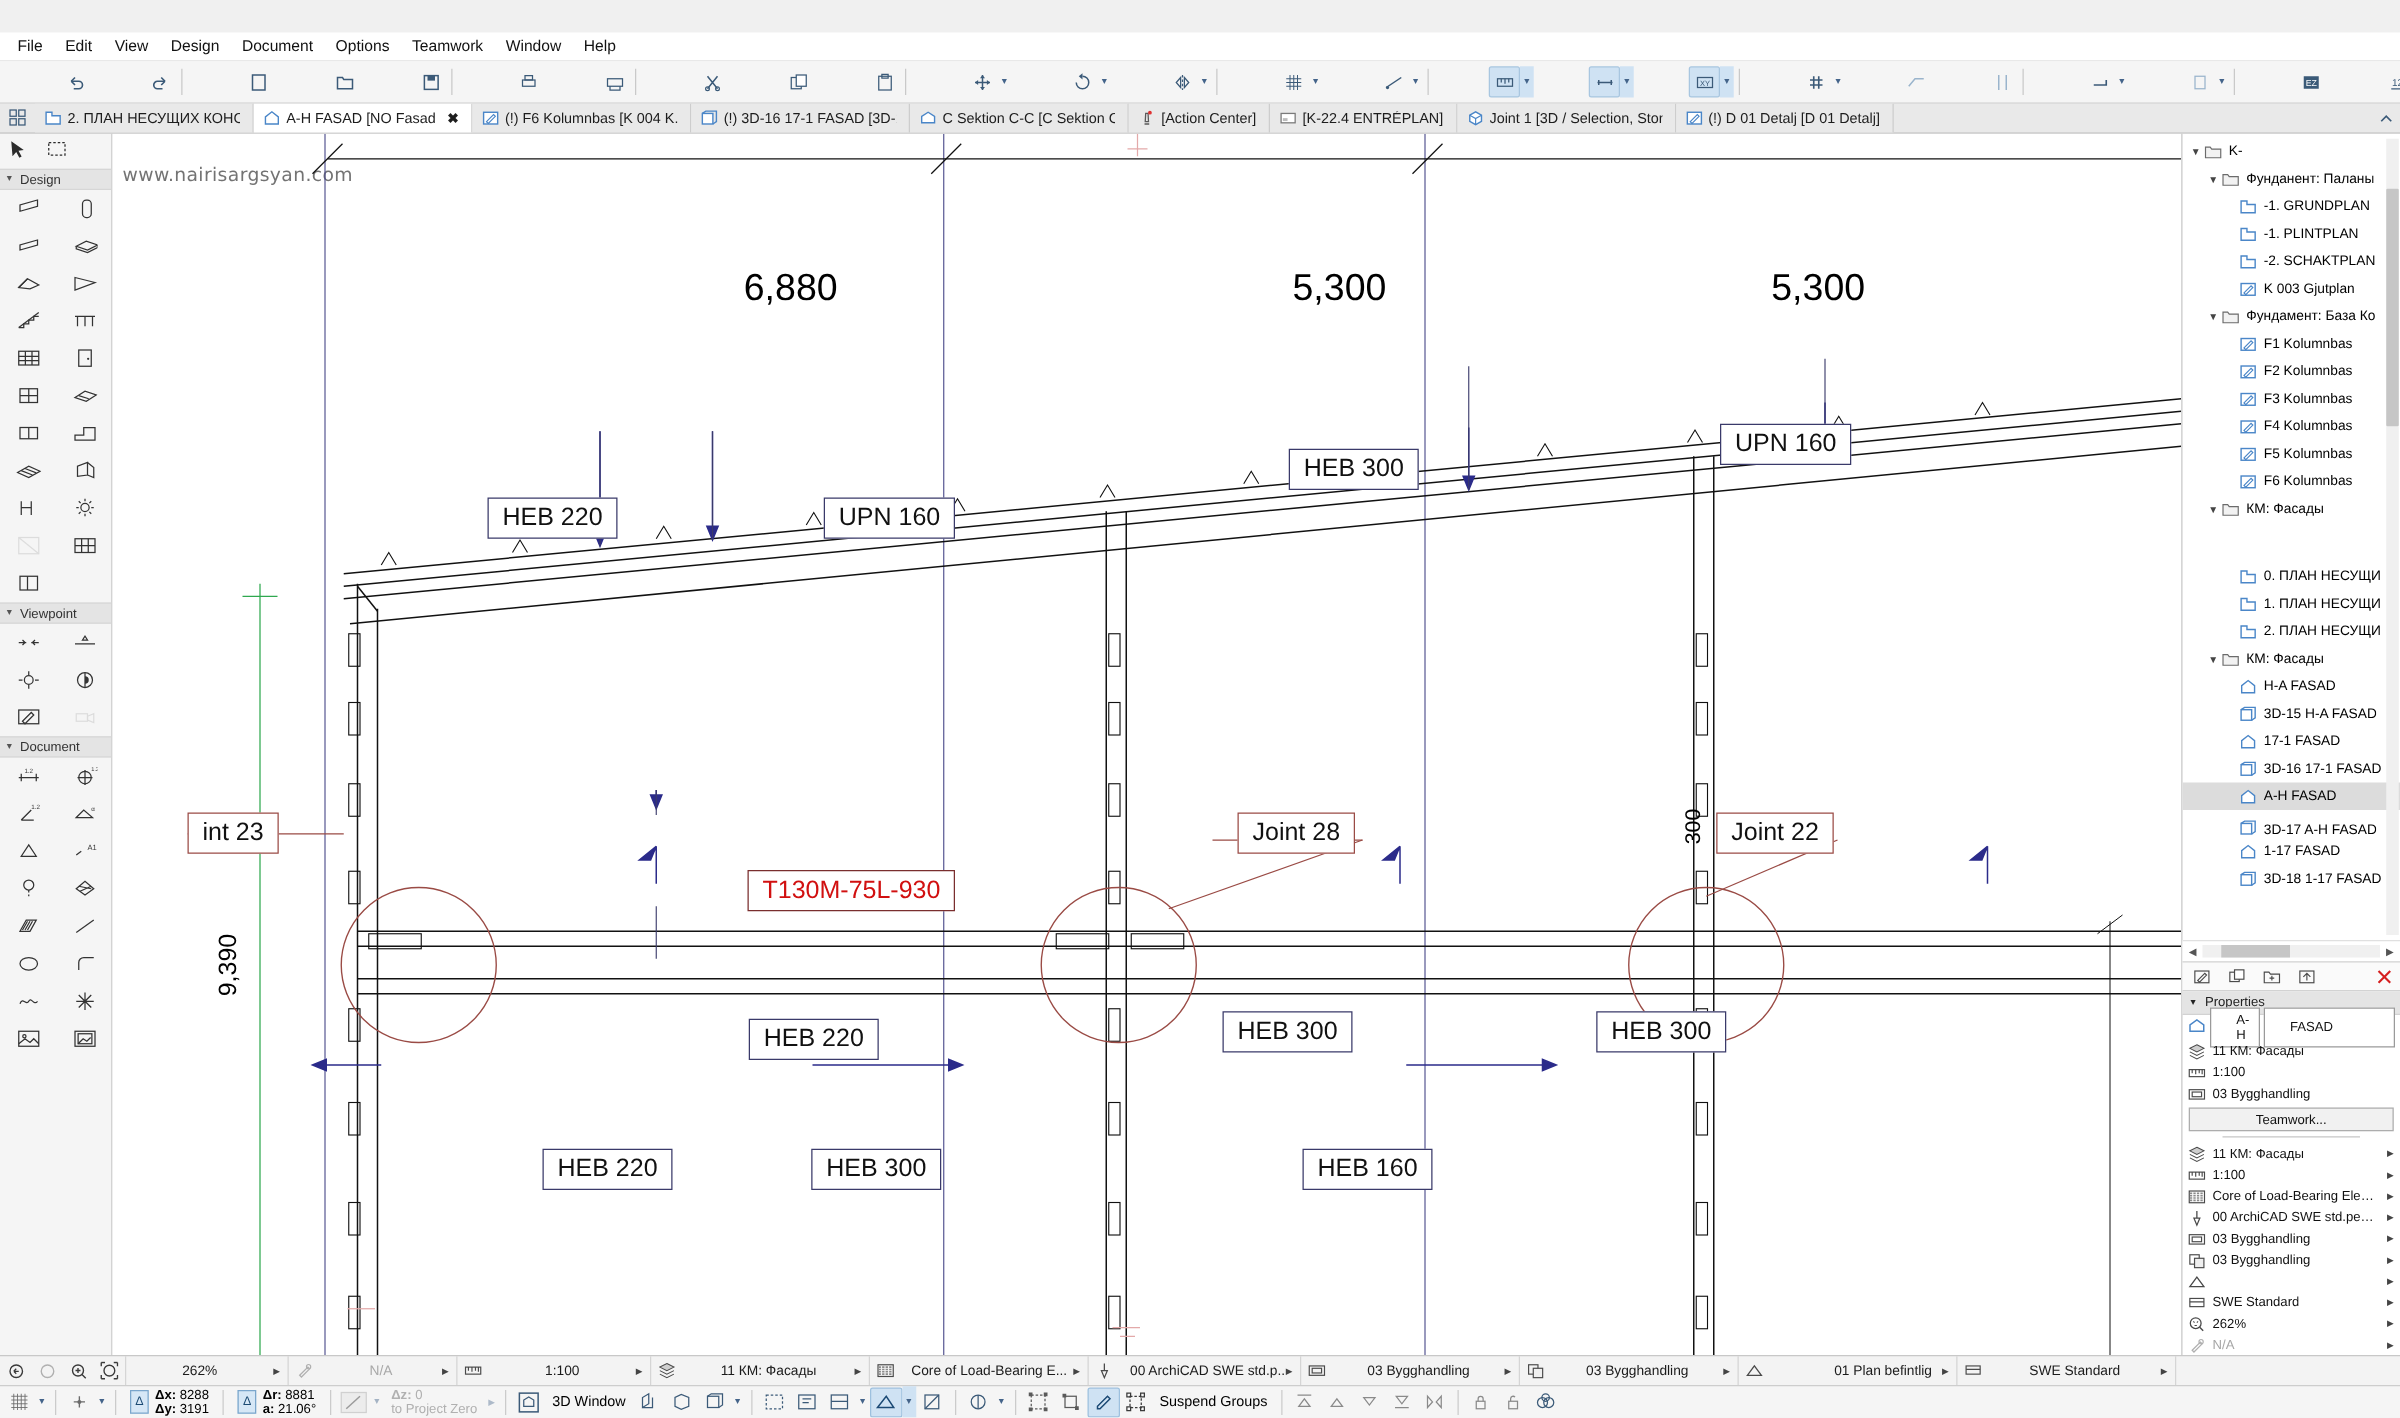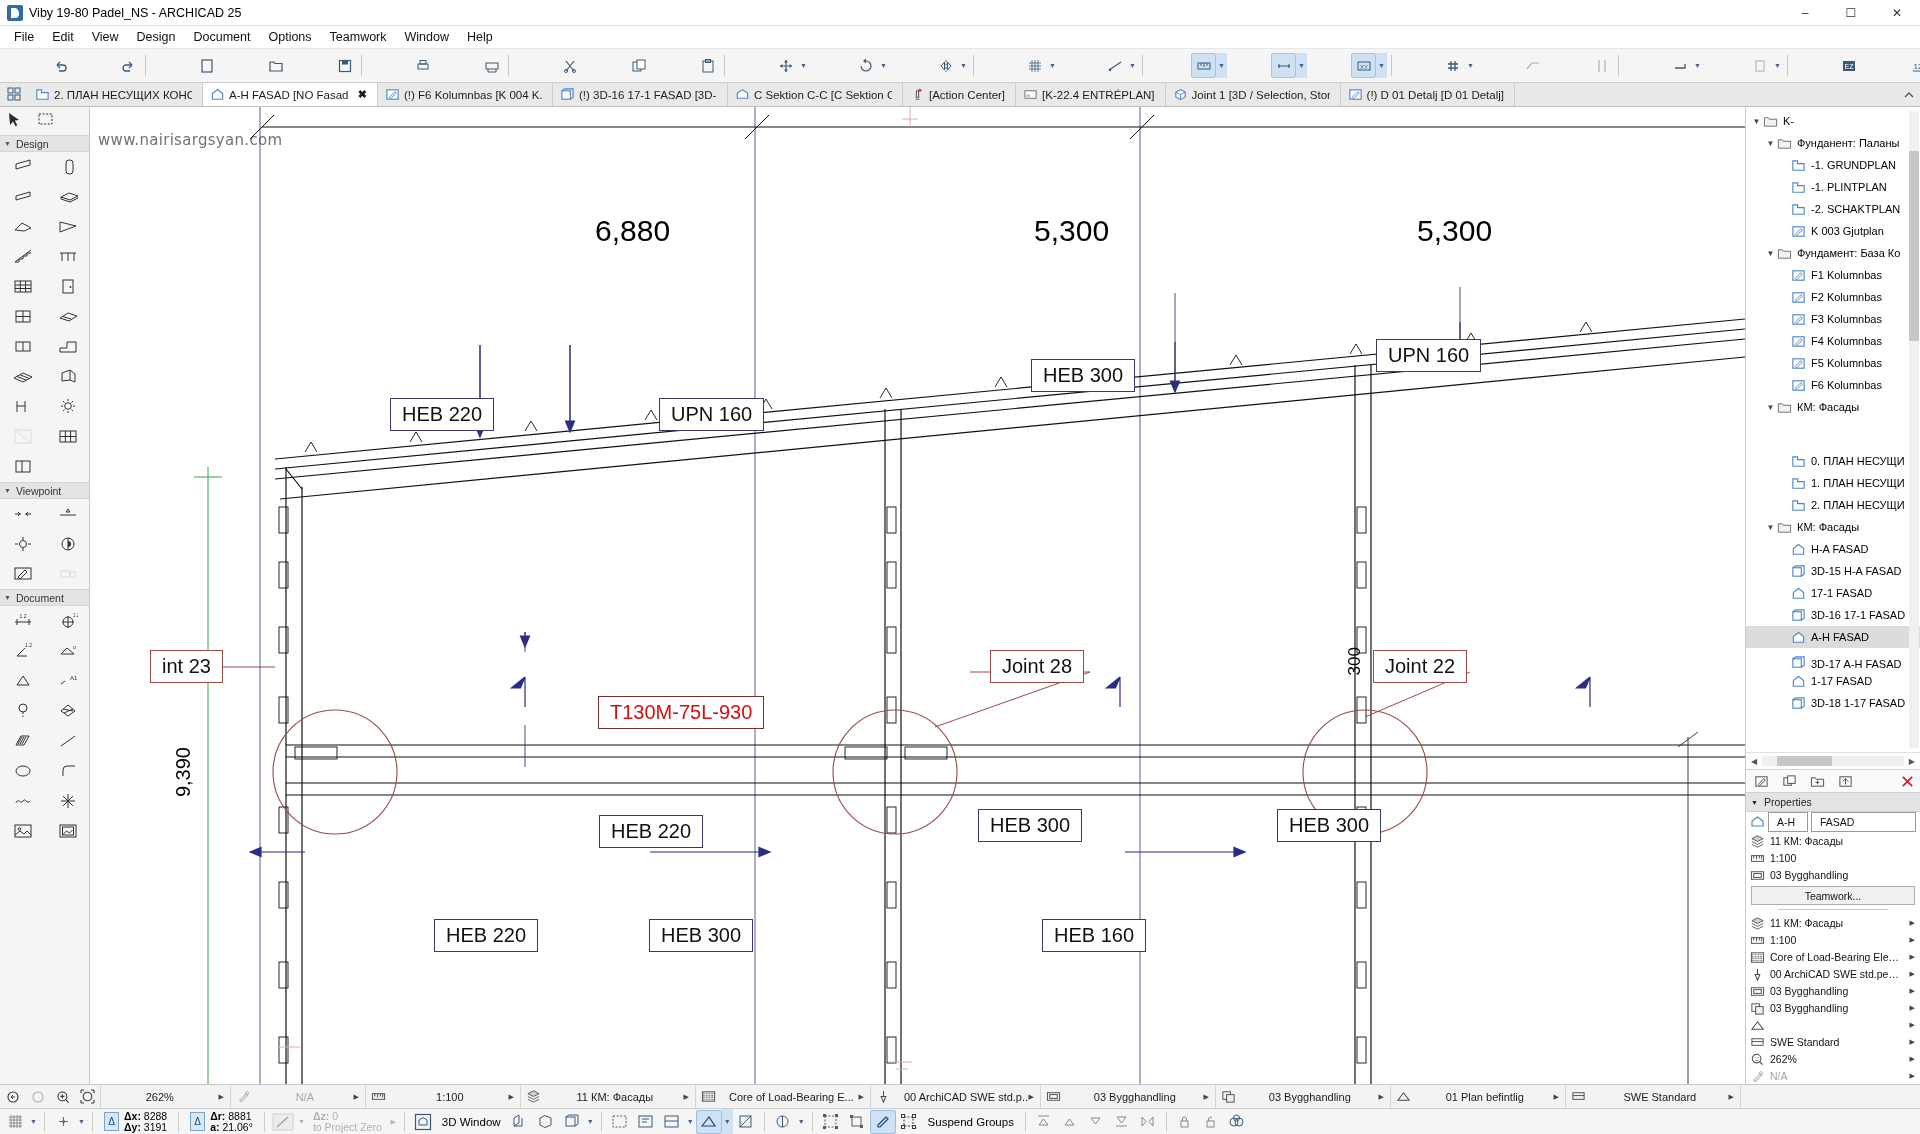--- a/index.html
+++ b/index.html
@@ -151,22 +151,22 @@
     font-size:10.5px; padding-left:5px; gap:6px; color:#222;
     border-bottom:1px solid #d2d2d2;
   }
   .props { font-size:10.5px; color:#111; }
   .prow { display:flex; align-items:center; height:17px; padding-left:4px; gap:5px; white-space:nowrap; }
   .prow .pi { width:15px; height:13px; flex:none; }
   .prow .ptxt { overflow:hidden; text-overflow:ellipsis; }
   .prow .parr { margin-left:auto; font-size:7px; color:#444; padding-right:5px; }
   .prow.dim { color:#a6a6a6; }
   .idrow { display:flex; align-items:center; height:20px; padding:0 4px; gap:3px; }
-  .idfield { height:20px; border:1px solid #9a9a9a; background:#fff; font-size:10.5px;
-             display:flex; align-items:center; padding-left:8px; }
+  .idfield { height:32px; border:1px solid #9a9a9a; background:#fff; font-size:10.5px;
+             display:flex; align-items:center; padding-left:20px; }
   .settingsbtn {
     margin:3px 5px; height:19px; border:1px solid #adadad; background:#f1f1f1;
     display:flex; align-items:center; justify-content:center; font-size:10.5px;
   }
   .phr { height:1px; background:#c6c6c6; margin:4px 32px; }
 
   
   .statusbar {
     position:absolute; left:0; bottom:26px; width:1920px; height:24px;
     background:#f3f3f3; border-top:1px solid #c8c8c8;
@@ -194,29 +194,20 @@
   .coordtxt { line-height:11px; font-size:10.5px; }
   .coordtxt b { font-weight:bold; }
   .bb-label { padding:0 6px; font-size:11.5px; }
   .bb-dim { color:#b0b0b0; }
 </style>
 </head>
 <body>
 
 <div id="app">
 
-  <div class="titlebar">
-    <div class="tb-icon"></div>
-    <div class="tb-title">Viby 19-80 Padel_NS - ARCHICAD 25</div>
-    <div class="tb-ctrls">
-      <div class="tb-btn">–</div>
-      <div class="tb-btn">☐</div>
-      <div class="tb-btn tb-close">✕</div>
-    </div>
-  </div>
 
   <div class="menubar">
     <div class="menu-item">File</div>
     <div class="menu-item">Edit</div>
     <div class="menu-item">View</div>
     <div class="menu-item">Design</div>
     <div class="menu-item">Document</div>
     <div class="menu-item">Options</div>
     <div class="menu-item">Teamwork</div>
     <div class="menu-item">Window</div>
@@ -1459,21 +1450,21 @@
           </span>
           <span class="sb-val" style="flex:1;text-align:center;">03 Bygghandling</span>
           <span class="sb-arr">▶</span>
         </div>
         <div class="sb-seg" style="width:175px;">
           <span class="sb-ic">
             <svg width="15" height="15" viewBox="0 0 16 16">
               <path d="M2 12l6-8 6 8z" fill="none" stroke="#4a4a4a" stroke-width="1.1"></path>
             </svg>
           </span>
-          <span class="sb-val" style="flex:1;text-align:center;">01 Plan befintlig</span>
+          <span class="sb-val" style="flex:1;text-align:right;">01 Plan befintlig</span>
           <span class="sb-arr">▶</span>
         </div>
         <div class="sb-seg" style="width:175px;">
           <span class="sb-ic">
             <svg width="15" height="15" viewBox="0 0 16 16">
               <rect x="2" y="4" width="12" height="7" fill="none" stroke="#4a4a4a"></rect>
               <path d="M2 7h12" stroke="#4a4a4a"></path>
             </svg>
           </span>
           <span class="sb-val" style="flex:1;text-align:center;">SWE Standard</span>

